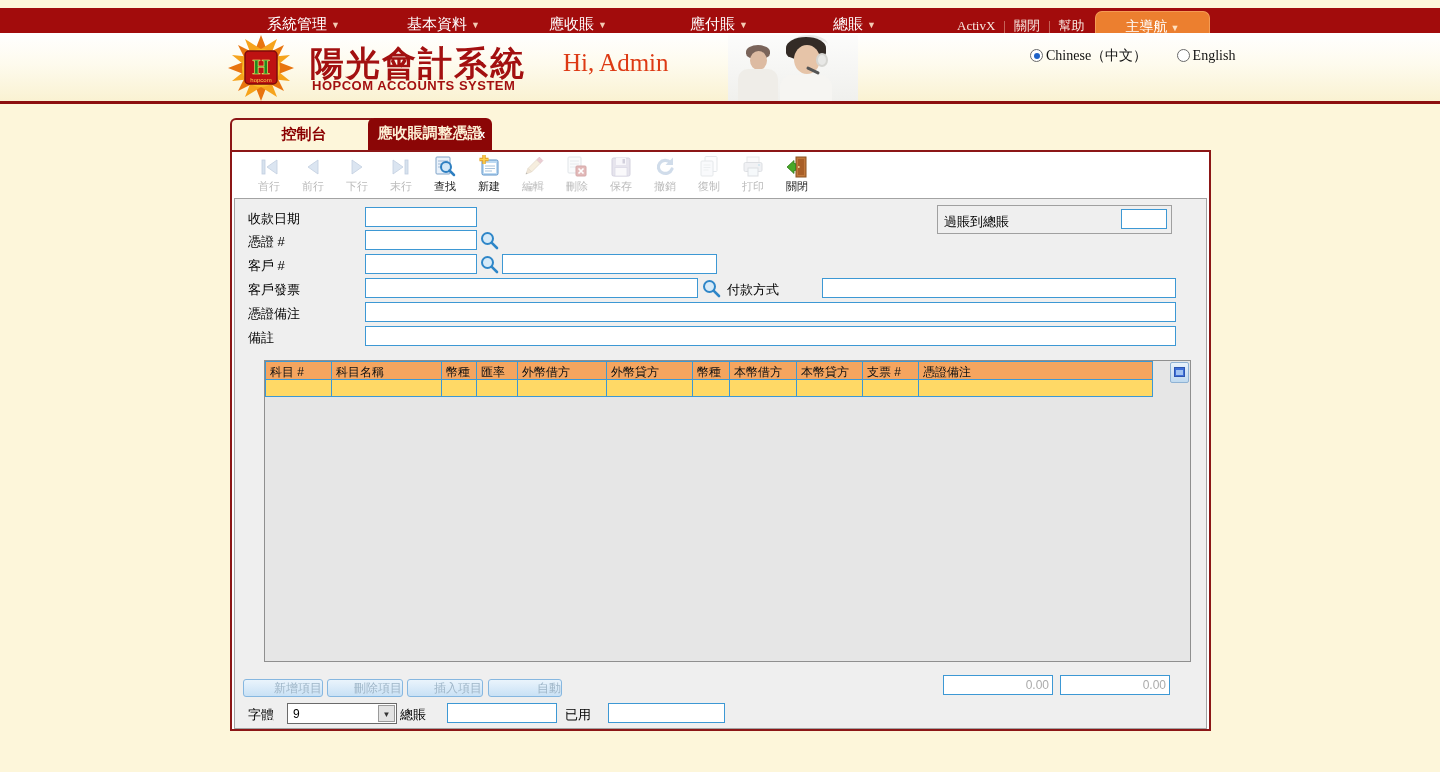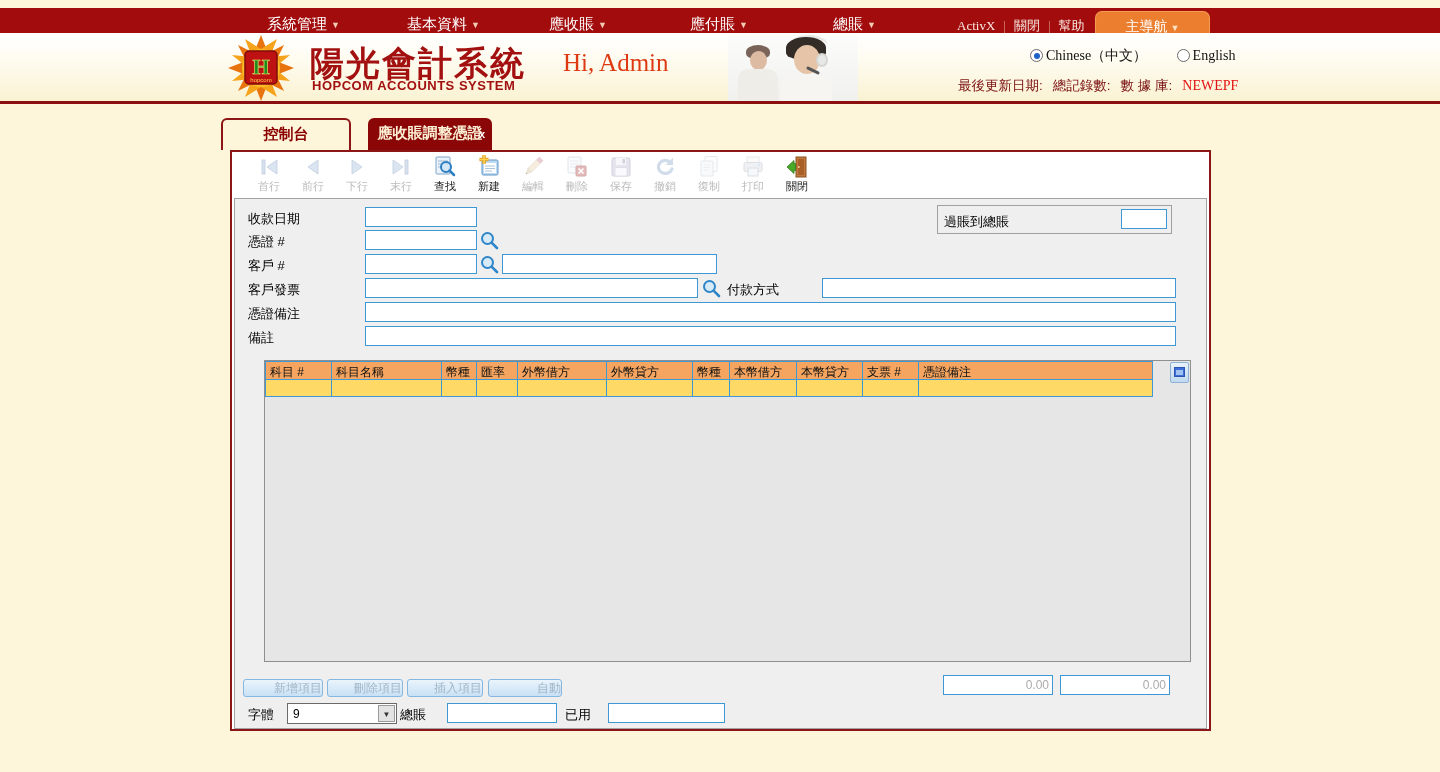--- a/index.html
+++ b/index.html
@@ -44,21 +44,21 @@
     vertical-align:-2px; margin-right:3px; position:relative; cursor:pointer; }
   .radio.checked::after { content:""; position:absolute; left:2.5px; top:2.5px; width:6px; height:6px; border-radius:50%; background:#1F62C8; }
   .lang-item { margin-right:26px; cursor:pointer; }
   .info-row { position:absolute; top:44px; left:958px; font-size:13.5px; color:#7B1113; white-space:nowrap; }
   .info-row b { font-weight:normal; margin-right:10px; }
   .info-row .dbval { color:#E21212; font-family:"Liberation Serif",serif; font-size:14px; }
 
   
   .tab { position:absolute; top:118px; height:32px; border-radius:6px 6px 0 0; text-align:center;
     font-size:15px; font-weight:bold; cursor:pointer; }
-  .tab-console { left:221px; width:130px; background:#FDF6DA; border:2px solid #8C1616; border-bottom:none;
+  .tab-console { left:230px; width:148px; background:#FDF6DA; border:2px solid #8C1616; border-bottom:none;
     color:#8B0000; line-height:28px; }
   .tab-active { left:368px; width:124px; background:#8B0606; color:#FCF0D4; line-height:30px; }
   .tab-close { position:absolute; top:1px; right:7px; font-size:11px; font-weight:bold; color:#FFFFFF; cursor:pointer; }
 
   
   .panel { position:absolute; left:230px; top:150px; width:981px; height:581px; background:#FFFFFF; border:2px solid #8C1616; }
 
   
   .toolbar { position:absolute; left:0; top:0; width:977px; height:46px; background:#FFFFFF; }
   .tool { position:absolute; top:2px; width:40px; height:42px; text-align:center; cursor:pointer; }
@@ -144,23 +144,20 @@
       <div class="p2-band"></div>
         <div class="p2-hair"></div>
         <div class="p2-head"></div>
       <div class="p2-ear"></div>
         <div class="p2-body"></div>
         <div class="p2-mic"></div>
     </div>
     <div class="lang-row">
       <span class="lang-item"><span class="radio checked"></span><span>Chinese（中文）</span></span>
       <span class="lang-item"><span class="radio"></span><span>English</span></span>
-    </div>
-    <div class="info-row">
-      <b>最後更新日期:</b><b>總記錄數:</b><b>數 據 庫:</b><span class="dbval">NEWEPF</span>
     </div>
   </div>
 
   <div class="tab tab-console">控制台</div>
   <div class="tab tab-active">
     <span>應收賬調整憑證</span>
     <span class="tab-close">x</span>
   </div>
 
   <div class="panel">

